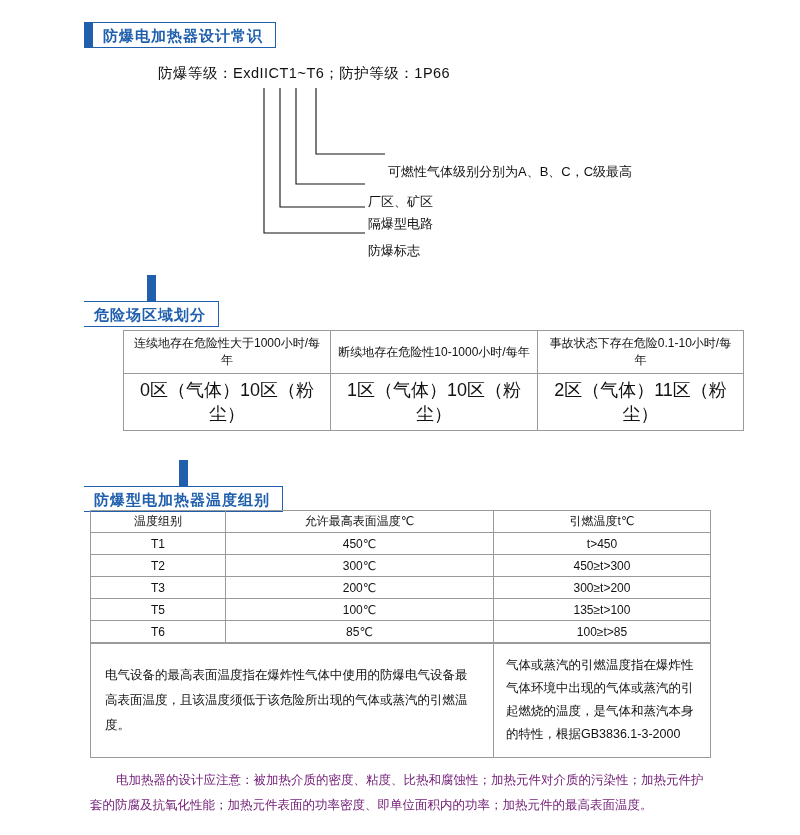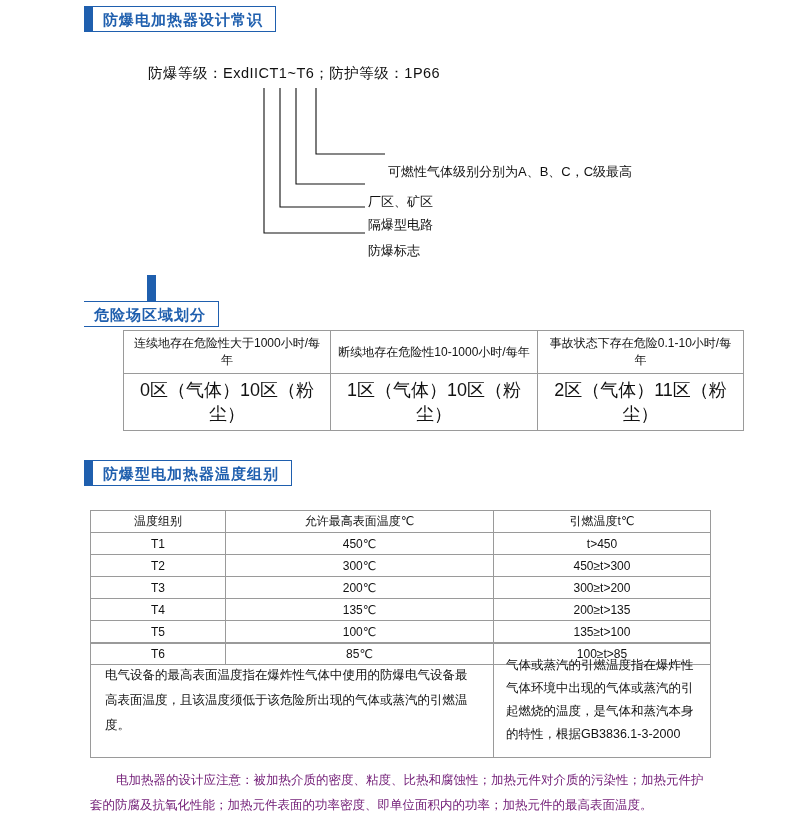--- a/index.html
+++ b/index.html
@@ -40,25 +40,25 @@
   .head-text {
     font-size: 15px;
     font-weight: bold;
     color: #1f5fae;
     letter-spacing: 1px;
     white-space: nowrap;
     line-height: 1;
   }
 
   
-  #sec1-head { left: 84px; top: 6px; }
+  #sec1-head { left: 84px; top: 22px; }
 
   #code-line {
     position: absolute;
-    left: 148px;
+    left: 158px;
     top: 64px;
     font-size: 14.5px;
     letter-spacing: 0.5px;
     color: #111;
     white-space: nowrap;
   }
 
   #diagram {
     position: absolute;
     left: 120px;
@@ -98,21 +98,21 @@
     left: 94px;
     top: 330px;
     width: 620px;
     margin-left: 29px;
   }
   #hazard-table td { height: 37px; }
   #hazard-table .r1 td { font-size: 12px; }
   #hazard-table .r2 td { font-size: 18px; }
 
   
-  #sec3-head { left: 84px; top: 460px; }
+  #sec3-head { left: 84px; top: 460px; flex-direction: column; }
 
   #temp-table {
     left: 90px;
     top: 510px;
     width: 620px;
   }
   #temp-table th, #temp-table td {
     height: 22px;
     padding: 1px 4px;
     font-size: 12px;
@@ -171,21 +171,21 @@
     <path d="M196,4 L196,70 L265,70" fill="none" stroke="#111" stroke-width="1.1"></path>
 
     <path d="M176,4 L176,100 L245,100" fill="none" stroke="#111" stroke-width="1.1"></path>
 
     <path d="M160,4 L160,123 L245,123" fill="none" stroke="#111" stroke-width="1.1"></path>
 
     <path d="M144,4 L144,149 L245,149" fill="none" stroke="#111" stroke-width="1.1"></path>
   </svg>
   <span class="leader-label" style="left:268px; top:64px;">可燃性气体级别分别为A、B、C，C级最高</span>
   <span class="leader-label" style="left:248px; top:94px;">厂区、矿区</span>
-  <span class="leader-label" style="left:248px; top:117px;">隔爆型电路</span>
+  <span class="leader-label" style="left:248px; top:117px;font-family:Liberation Mono, monospace;">隔爆型电路</span>
   <span class="leader-label" style="left:248px; top:143px;">防爆标志</span>
 </div>
 
 <div class="section-head" id="sec2-head">
   <div class="head-bar"></div>
   <div class="head-box">
     <span class="head-text">危险场区域划分</span>
   </div>
 </div>
 
@@ -239,25 +239,20 @@
       <td>T2</td>
       <td>300℃</td>
       <td>450≥t&gt;300</td>
     </tr>
     <tr>
       <td>T3</td>
       <td>200℃</td>
       <td>300≥t&gt;200</td>
     </tr>
     <tr>
-      <td>T4</td>
-      <td>135℃</td>
-      <td>200≥t&gt;135</td>
-    </tr>
-    <tr>
       <td>T5</td>
       <td>100℃</td>
       <td>135≥t&gt;100</td>
     </tr>
     <tr>
       <td>T6</td>
       <td>85℃</td>
       <td>100≥t&gt;85</td>
     </tr>
   </tbody>

